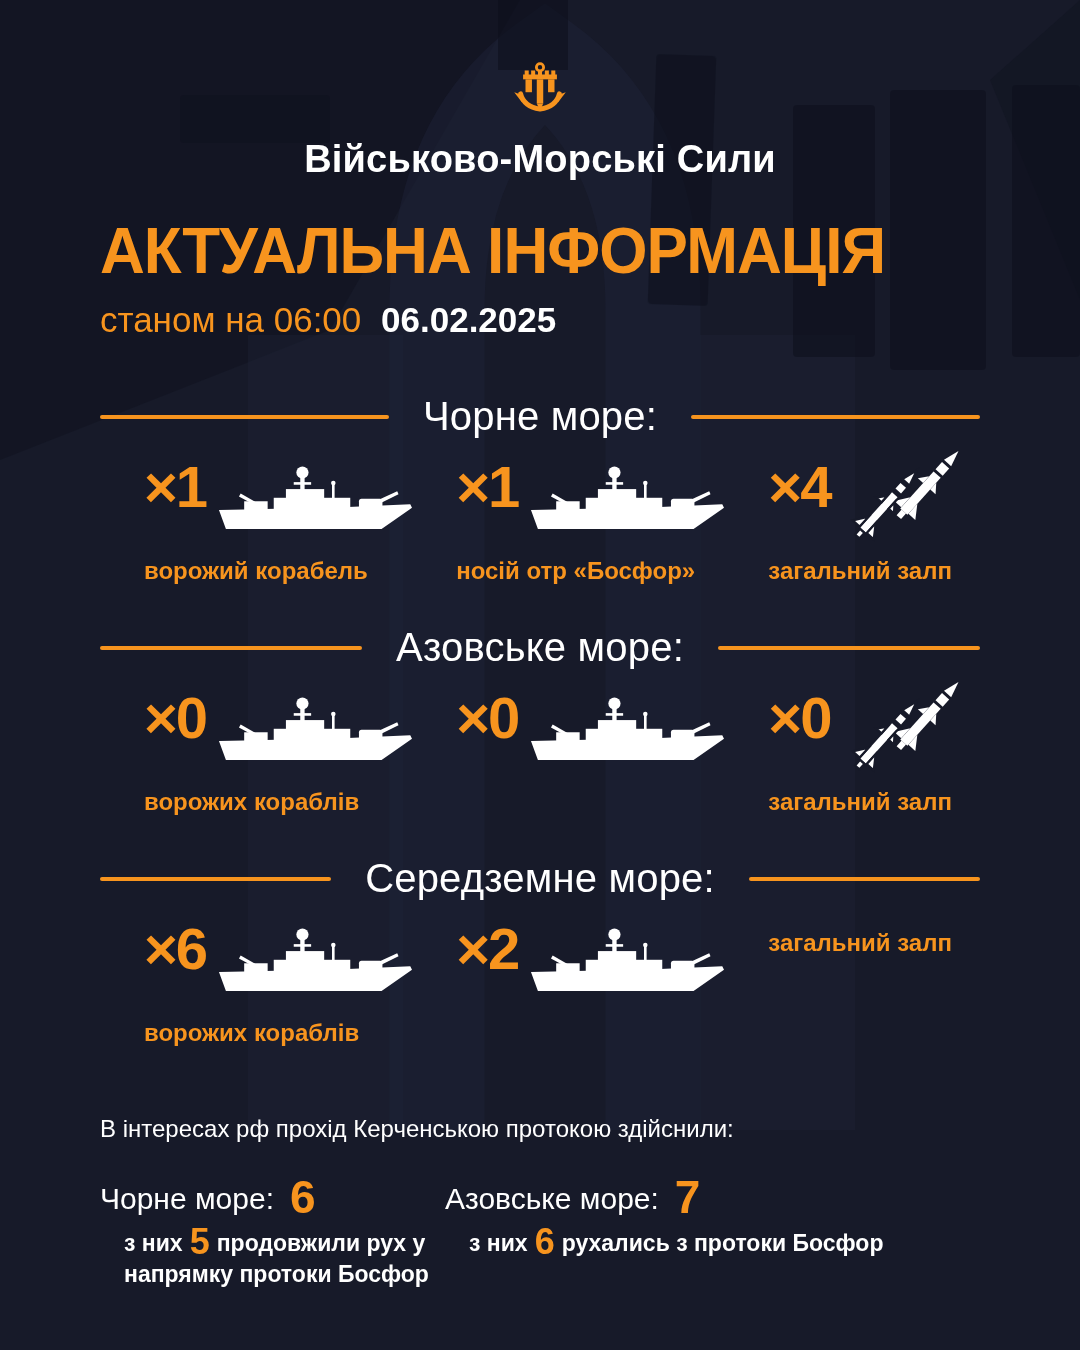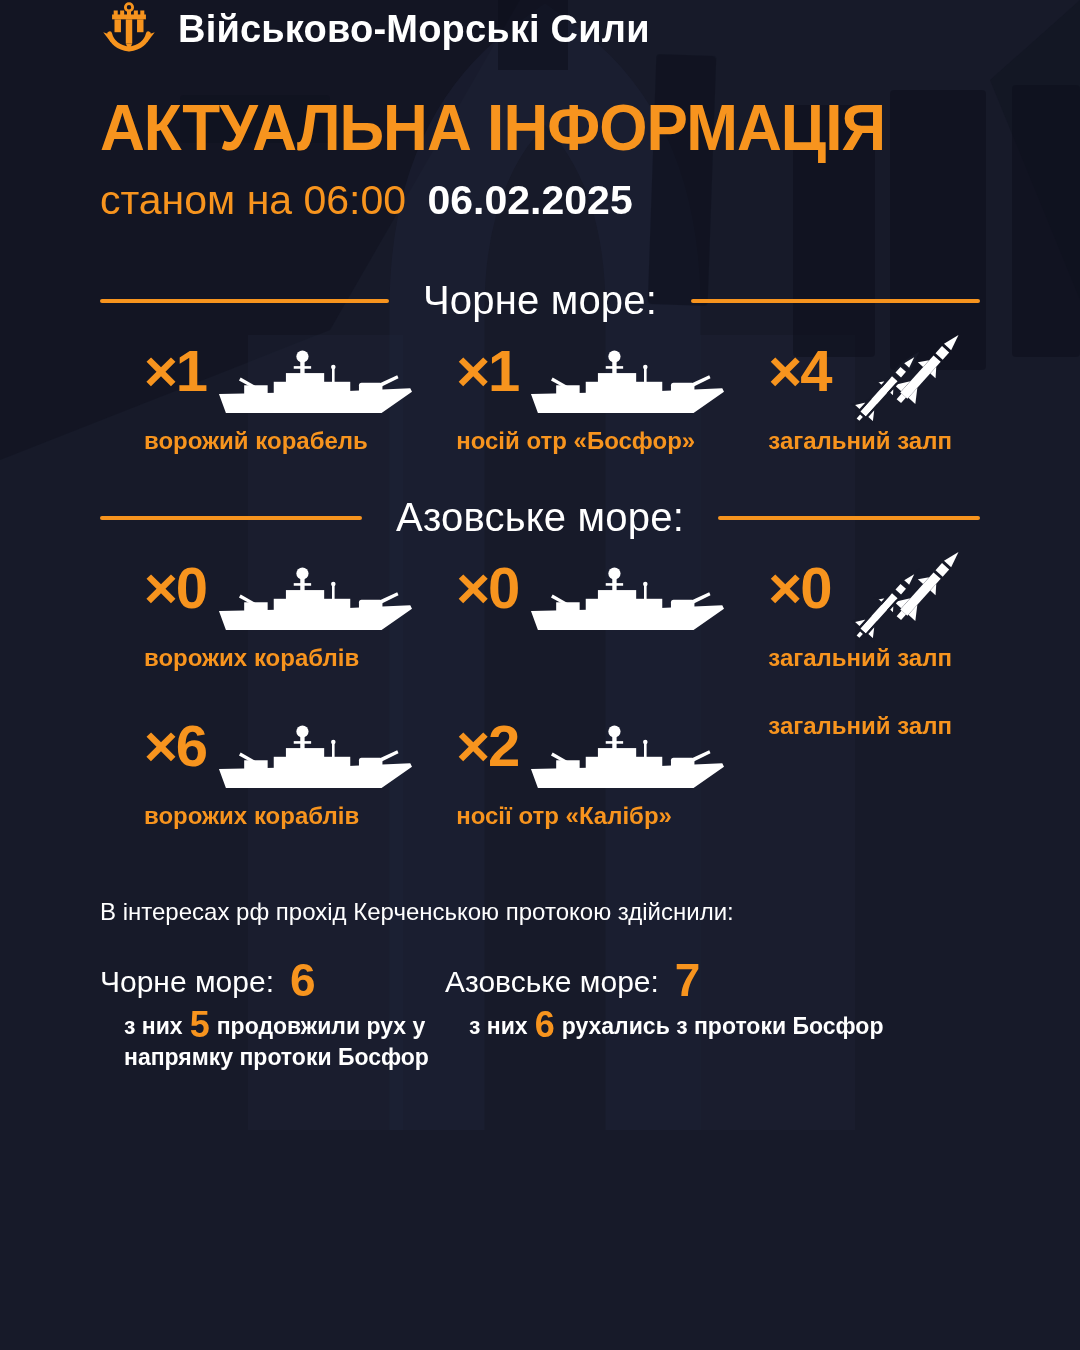--- a/index.html
+++ b/index.html
@@ -8,33 +8,33 @@
     width:1080px;height:1350px;
     background:#171a29;
     overflow:hidden;
     font-family:"Liberation Sans", sans-serif;
     color:#fff;
   }
   .wm{position:absolute;inset:0;z-index:0;}
   .content{position:relative;z-index:1;padding:0 100px;box-sizing:border-box;}
 
   
-  .brand-row{display:flex;align-items:center;gap:20px;}
+  .brand-row{display:flex;align-items:center;gap:20px;padding-top:60px;flex-direction:column;}
   .brand-logo{width:58px;height:58px;flex:0 0 auto;}
   .brand-name{font-size:38px;font-weight:700;letter-spacing:0.2px;color:#fff;}
 
   
   .main-title{
     margin:38px 0 0 0;
     font-size:64px;line-height:1.02;font-weight:800;
     letter-spacing:-1px;color:#F7941E;
     transform:scaleX(0.97);transform-origin:left;
     white-space:nowrap;
   }
-  .subtitle{margin-top:16px;font-size:41px;}
+  .subtitle{margin-top:16px;font-size:35px;}
   .subtitle .as-of{color:#F7941E;font-weight:400;}
   .subtitle .time{color:#F7941E;font-weight:400;}
   .subtitle .date{color:#fff;font-weight:700;margin-left:10px;}
 
   
   .section{margin-top:40px;}
   .section.first{margin-top:54px;}
   .sec-head{display:flex;align-items:center;}
   .sec-head .line{flex:1;height:4px;background:#F7941E;border-radius:2px;}
   .sec-head .sea-name{
@@ -43,21 +43,21 @@
   }
   .stats{display:grid;grid-template-columns:1fr 1fr 1fr;margin-top:14px;}
   .stat{padding-left:44px;}
   .stat .figure{display:flex;align-items:flex-start;height:90px;}
   .stat .count{
     font-size:58px;font-weight:800;color:#F7941E;
     letter-spacing:-2px;line-height:0.95;margin-top:6px;white-space:nowrap;
   }
   .stat .ship{width:200px;height:84px;margin:8px 0 0 6px;flex:0 0 auto;}
   .stat .missiles{width:148px;height:104px;margin:-8px 0 0 4px;flex:0 0 auto;}
-  .stat .stat-label{margin-top:0;font-size:24px;font-weight:700;color:#F7941E;}
+  .stat .stat-label{margin-top:14px;font-size:24px;font-weight:700;color:#F7941E;}
 
   
   .kerch{margin-top:66px;}
   .kerch-heading{margin:0;max-width:640px;font-size:24px;font-weight:400;line-height:1.32;color:#fff;}
   .kerch-entries{display:grid;grid-template-columns:345px 1fr;margin-top:34px;}
   .entry-line1{display:flex;align-items:flex-end;gap:16px;}
   .entry-sea{font-size:30px;font-weight:500;color:#fff;}
   .entry-total{font-size:46px;font-weight:800;color:#F7941E;line-height:0.8;}
   .entry-line2{margin-top:12px;font-size:23px;font-weight:700;color:#fff;line-height:1.35;max-width:340px;margin-left:24px;}
   .entry-line2 .of-them{font-weight:700;}
@@ -227,38 +227,42 @@
             <svg class="missiles">
                 <use href="#sym-missiles"></use>
               </svg>
           </div>
           <div class="stat-label">загальний залп</div>
         </div>
       </div>
     </div>
 
     <div class="section">
+      <div class="sec-head">
+        <div class="line"></div>
+        <h2 class="sea-name">Середземне море:</h2>
+        <div class="line"></div>
+      </div>
       <div class="stats">
         <div class="stat">
           <div class="figure">
             <span class="count">×6</span>
             <svg class="ship">
                 <use href="#sym-ship"></use>
               </svg>
           </div>
           <div class="stat-label">ворожих кораблів</div>
         </div>
         <div class="stat">
           <div class="figure">
             <span class="count">×2</span>
             <svg class="ship">
                 <use href="#sym-ship"></use>
               </svg>
           </div>
-          <div class="stat-label">носії отр «Калібр»</div>
         </div>
         <div class="stat">
           <div class="stat-label">загальний залп</div>
         </div>
       </div>
     </div>
 
     <div class="kerch">
       <p class="kerch-heading">В інтересах рф прохід Керченською протокою здійснили:</p>
       <div class="kerch-entries">

